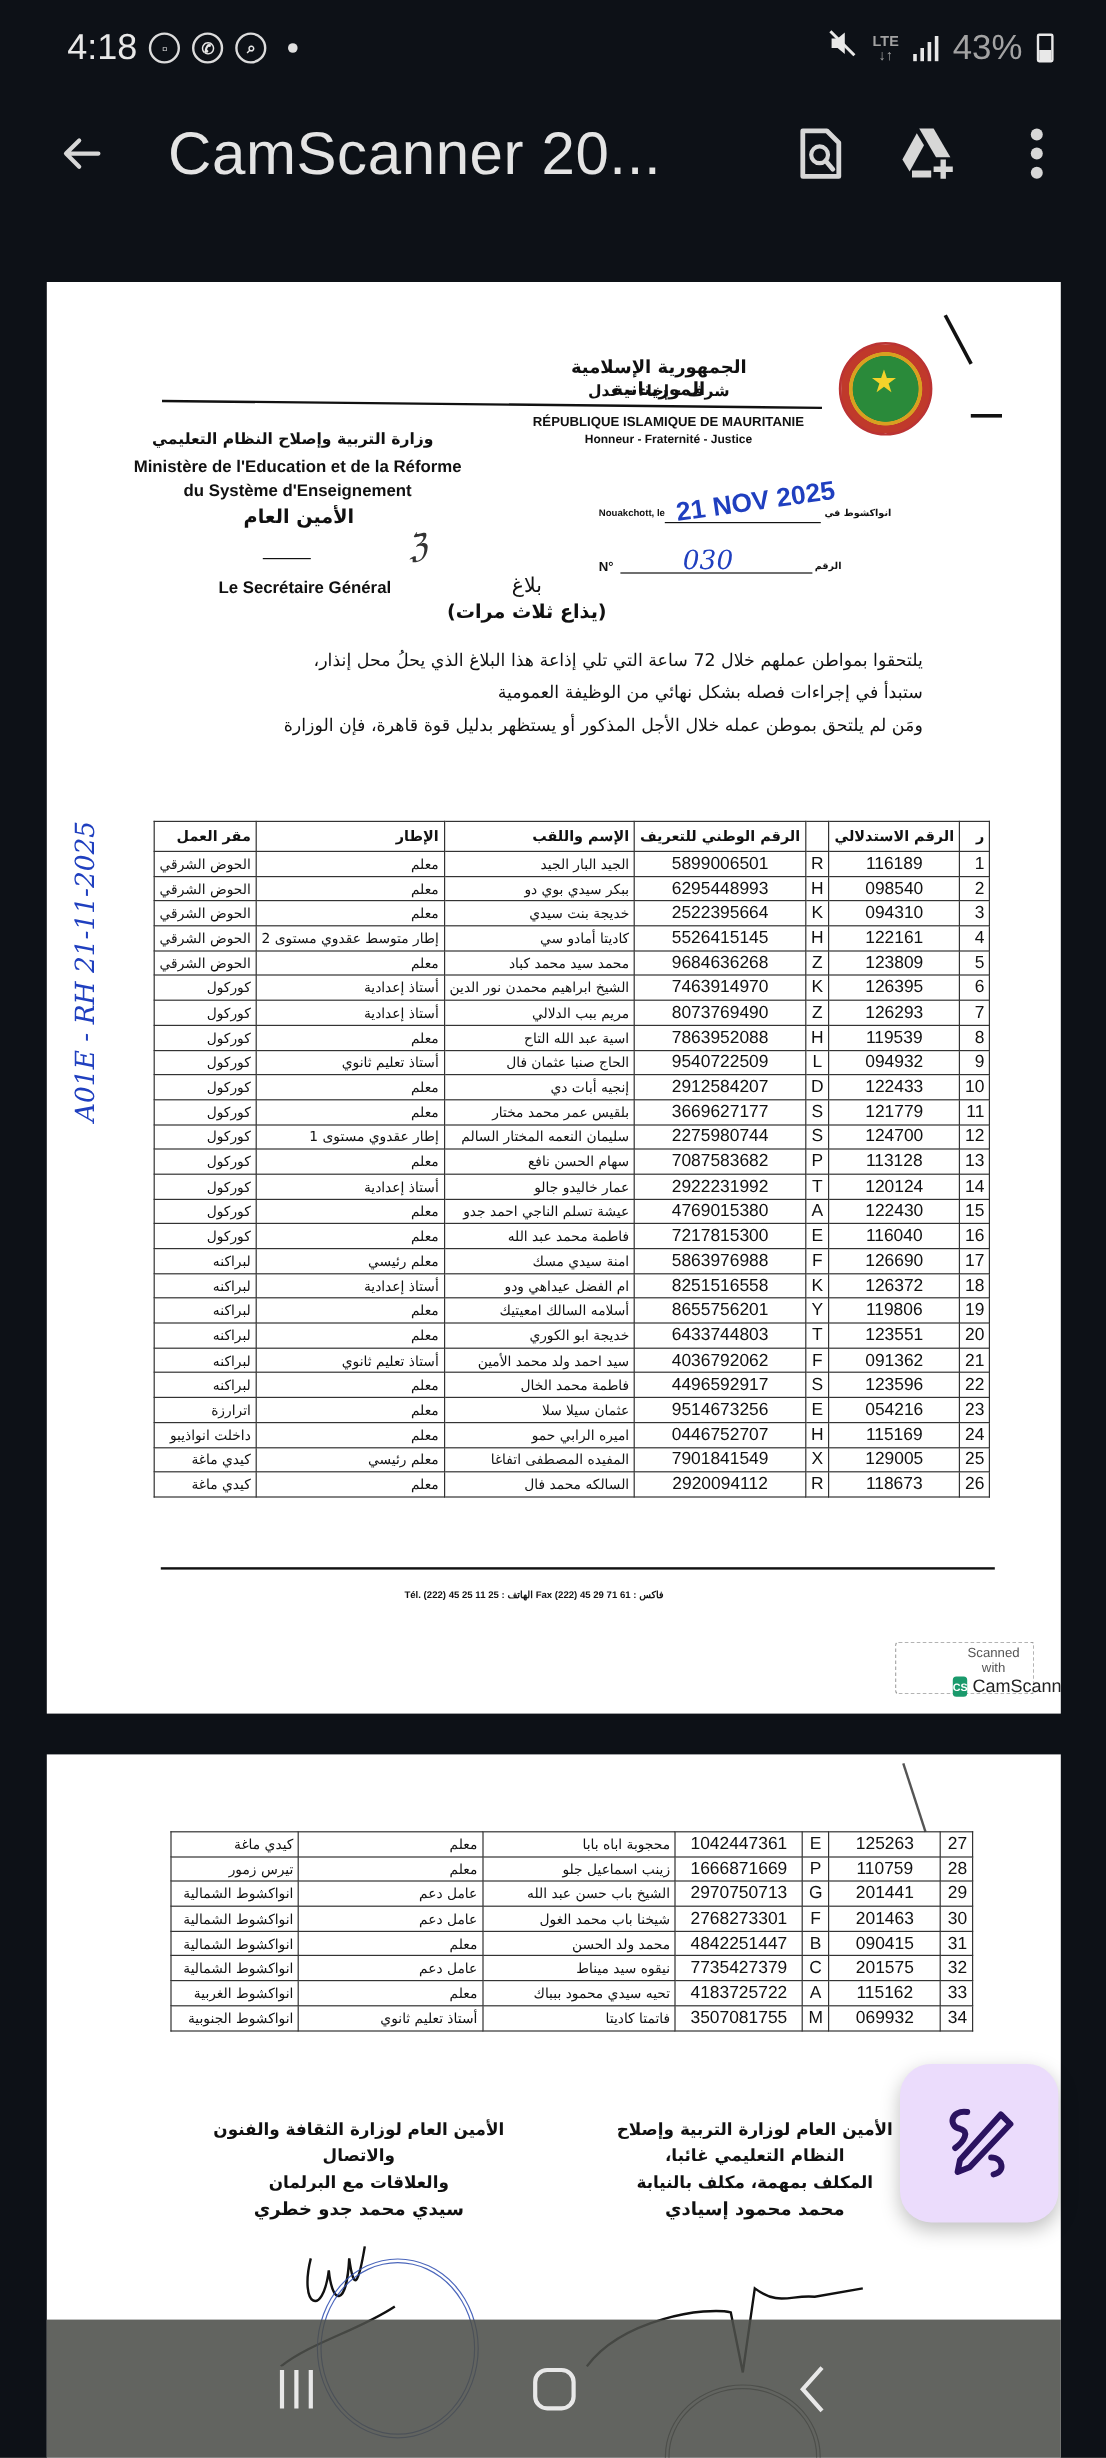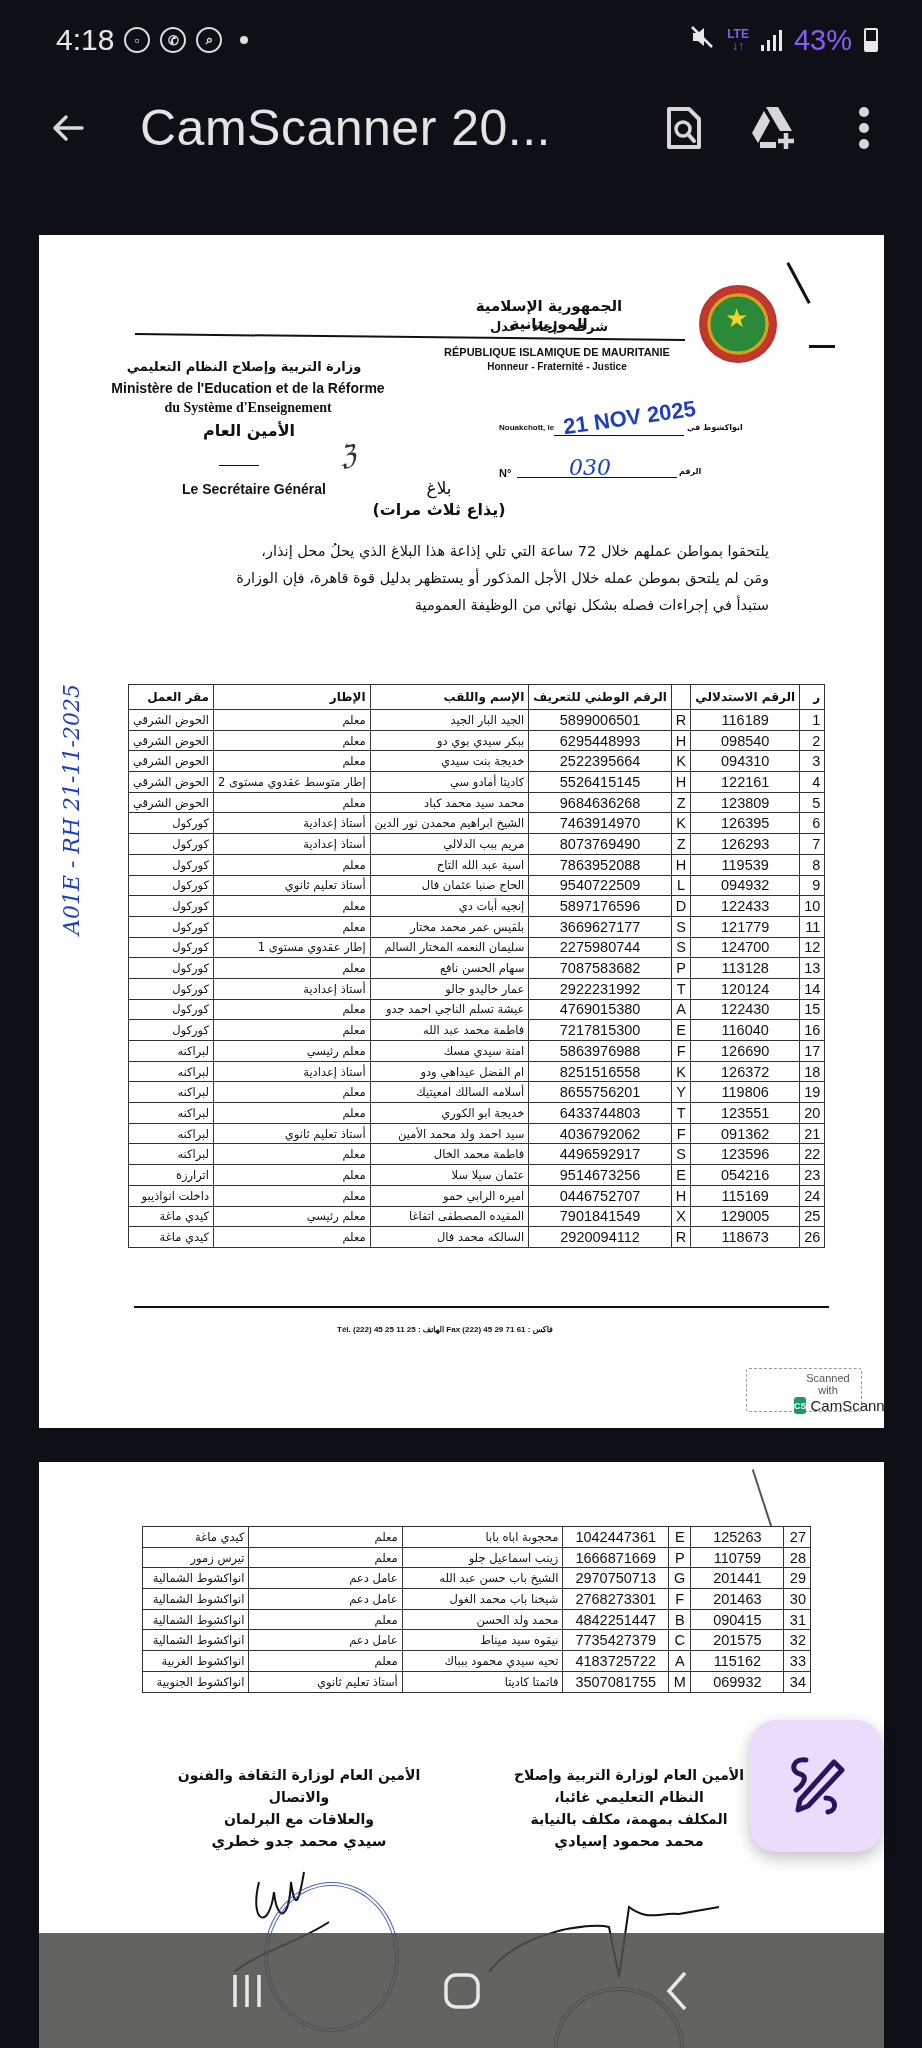--- a/index.html
+++ b/index.html
@@ -4,21 +4,21 @@
 <style>
   * { box-sizing: border-box; margin: 0; padding: 0; }
   html, body { width: 922px; height: 2048px; overflow: hidden; background: #0d1117; }
   body { position: relative; font-family: "Liberation Sans", sans-serif; color: #e6e6e6; }
 
   
   .status-bar { position: absolute; top: 0; left: 0; width: 922px; height: 80px; display: flex; align-items: center; justify-content: space-between; padding: 0 44px 0 56px; }
   .sb-left { display: flex; align-items: center; gap: 10px; font-size: 30px; color: #e8e8e8; }
   .sb-left .notif { width: 26px; height: 26px; border: 2.5px solid #dcdcdc; border-radius: 50%; display: inline-flex; align-items: center; justify-content: center; font-size: 13px; font-weight: bold; }
   .sb-left .dot { width: 8px; height: 8px; background: #e0e0e0; border-radius: 50%; margin-left: 8px; }
-  .sb-right { display: flex; align-items: center; gap: 12px; font-size: 29px; color: #8b5cf6; }
+  .sb-right { display: flex; align-items: center; gap: 12px; font-size: 29px; color: #a3a3a3; }
   .sb-right .lte { font-size: 12px; line-height: 12px; text-align: center; font-weight: bold; }
   .signal { display: flex; align-items: flex-end; gap: 3px; height: 22px; }
   .signal span { width: 3px; background: #e8e8e8; }
   .battery { width: 14px; height: 24px; border: 2px solid #e8e8e8; border-radius: 2px; position: relative; background: linear-gradient(to top, #e8e8e8 43%, transparent 43%); }
 
   
   .app-bar { position: absolute; top: 80px; left: 0; width: 922px; height: 96px; display: flex; align-items: center; padding: 0 30px 0 40px; }
   .icon-btn { width: 56px; height: 56px; display: flex; align-items: center; justify-content: center; color: #d7d7d7; cursor: pointer; }
   .app-title { font-size: 50px; color: #e4e4e4; margin-left: 44px; flex: 1; white-space: nowrap; letter-spacing: 0.5px; }
   .app-actions { display: flex; gap: 34px; align-items: center; }
@@ -129,43 +129,43 @@
   <div class="scan-line" style="left:770px; top:110px; width:26px; height:3px;"></div>
 
   <div class="doc-text ar" style="left:400px; top:62px; width:220px; text-align:center; font-size:15px; font-weight:bold;">الجمهورية الإسلامية الموريتانية</div>
   <div class="doc-text ar" style="left:420px; top:84px; width:180px; text-align:center; font-size:13px; font-weight:bold;">شرف - إخاء - عدل</div>
   <div class="scan-line" style="left:96px; top:101px; width:550px; height:2px; transform:rotate(0.6deg);"></div>
   <div class="doc-text" style="left:383px; top:111px; width:270px; text-align:center; font-size:11px; font-weight:bold; font-family:'Liberation Sans', sans-serif;">RÉPUBLIQUE ISLAMIQUE DE MAURITANIE</div>
   <div class="doc-text" style="left:383px; top:126px; width:270px; text-align:center; font-size:10px; font-weight:bold;">Honneur - Fraternité - Justice</div>
 
   <div class="doc-text ar" style="left:80px; top:124px; width:250px; text-align:center; font-size:13px; font-weight:bold;">وزارة التربية وإصلاح النظام التعليمي</div>
   <div class="doc-text" style="left:64px; top:145px; width:290px; text-align:center; font-size:14px; font-weight:bold;">Ministère de l'Education et de la Réforme</div>
-  <div class="doc-text" style="left:64px; top:165px; width:290px; text-align:center; font-size:14px; font-weight:bold;font-family:Liberation Serif, serif;">du Système d'Enseignement</div>
+  <div class="doc-text" style="left:64px; top:165px; width:290px; text-align:center; font-size:14px; font-weight:bold;">du Système d'Enseignement</div>
   <div class="doc-text ar" style="left:130px; top:186px; width:160px; text-align:center; font-size:16px; font-weight:bold;">الأمين العام</div>
   <div class="doc-text" style="left:120px; top:210px; width:190px; text-align:center; font-size:14px; font-weight:bold;margin-top:36px;">Le Secrétaire Général</div>
   <div class="scan-line" style="left:180px; top:230px; width:40px; height:1px;"></div>
   <div class="doc-text handwritten-blue" style="left:300px; top:200px; font-size:28px; color:#333; transform:rotate(-10deg);">ℨ</div>
 
   <div class="doc-text" style="left:460px; top:188px; font-size:8px; font-weight:bold;">Nouakchott, le</div>
   <div class="scan-line" style="left:515px; top:200px; width:130px; height:1px;"></div>
   <div class="doc-text ar" style="left:648px; top:188px; font-size:8px; font-weight:bold;">انواكشوط في</div>
   <div class="doc-text" style="left:524px; top:170px; font-size:22px; font-weight:bold; color:#1f3fbf; transform:rotate(-8deg); font-family:'Liberation Sans', sans-serif;">21 NOV 2025</div>
 
   <div class="doc-text" style="left:460px; top:232px; font-size:11px; font-weight:bold;">N°</div>
   <div class="scan-line" style="left:478px; top:242px; width:160px; height:1px;"></div>
   <div class="doc-text ar" style="left:640px; top:232px; font-size:8px; font-weight:bold;">الرقم</div>
   <div class="doc-text handwritten-blue" style="left:530px; top:220px; font-size:22px;">030</div>
 
   <div class="doc-text ar" style="left:360px; top:243px; width:80px; text-align:center; font-size:17px;">بلاغ</div>
   <div class="doc-text ar" style="left:320px; top:265px; width:160px; text-align:center; font-size:16px; font-weight:bold;">(يذاع ثلاث مرات)</div>
 
   <div class="doc-text ar" style="left:130px; top:303px; width:600px; font-size:14.5px; line-height:27px; text-align:right;">
     <div>يلتحقوا بمواطن عملهم خلال 72 ساعة التي تلي إذاعة هذا البلاغ الذي يحلُ محل إنذار،</div>
+    <div>ستبدأ في إجراءات فصله بشكل نهائي من الوظيفة العمومية</div>
     <div>ومَن لم يلتحق بموطن عمله خلال الأجل المذكور أو يستظهر بدليل قوة قاهرة، فإن الوزارة</div>
-    <div>ستبدأ في إجراءات فصله بشكل نهائي من الوظيفة العمومية</div>
   </div>
 
   <div class="doc-text handwritten-blue" style="left:20px; top:700px; font-size:22px; transform:rotate(-90deg); transform-origin:left top; white-space:nowrap; width:200px;">A01E - RH 21-11-2025</div>
 
   <table class="doc-table" id="table-p1" style="left:89px; top:449px; width:684px;">
     <thead>
       <tr>
         <th style="width:98px;">مقر العمل</th>
         <th style="width:150px;">الإطار</th>
         <th style="width:155px;">الإسم واللقب</th>
@@ -254,21 +254,21 @@
           <td class="arc">الحاج صنبا عثمان فال</td>
           <td class="num">9540722509</td>
           <td class="num">L</td>
           <td class="num">094932</td>
           <td class="idx">9</td>
         </tr>
         <tr>
           <td class="arc">كوركول</td>
           <td class="arc">معلم</td>
           <td class="arc">إنجيه أبات دي</td>
-          <td class="num">5897176596</td>
+          <td class="num">2912584207</td>
           <td class="num">D</td>
           <td class="num">122433</td>
           <td class="idx">10</td>
         </tr>
         <tr>
           <td class="arc">كوركول</td>
           <td class="arc">معلم</td>
           <td class="arc">بلقيس عمر محمد مختار</td>
           <td class="num">3669627177</td>
           <td class="num">S</td>

